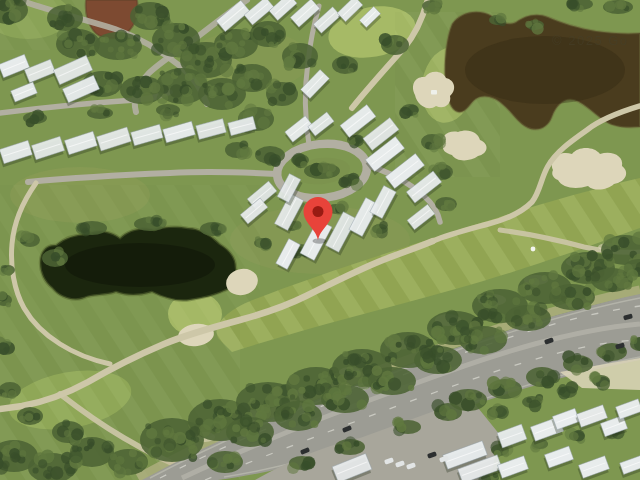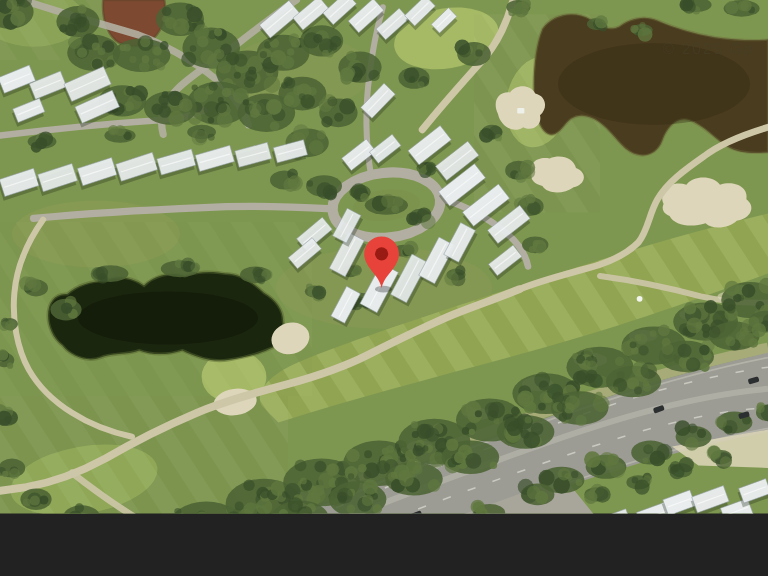--- a/index.html
+++ b/index.html
@@ -1,17 +1,17 @@
 <!DOCTYPE html>
 <html style="--base_green: #7e9750; --fairway_green: #96aa55; --putting_green: #a6ba66; --rough_green: #6f8847; --tree_dark: #384e2a; --tree_mid: #4c6334; --tree_light: #60783f; --pond_brown: #4a3c1e; --pond_dark: #1b260e; --pond_red: #7d4a31; --sand: #ddd6ba; --path_tan: #cdc7a8; --road_gray: #b2afa2; --highway_gray: #9c9c94; --highway_light: #b1b0a6; --shoulder_sand: #c7bb98; --roof_white: #e9edee; --roof_shadow: #233018; --car_dark: #2c2f30; --car_light: #e2e5e5; --pin_red: #e8433a; --pin_dot: #991b13; --watermark: rgba(70,64,42,0.55);"><head>
 <meta charset="utf-8">
 <style>
   html,body{margin:0;padding:0;background:#222;}
   .stage{
-    position:relative;width:640px;height:428px;overflow:hidden;
+    position:relative;width:640px;height:480px;overflow:hidden;
     font-family:"Liberation Sans",sans-serif;cursor:grab;
   }
   .stage svg{position:absolute;left:0;top:0;display:block;}
   .base{fill:var(--base_green);}
   .fairway{fill:var(--fairway_green);}
   .pgreen{fill:var(--putting_green);}
   .pond-brown{fill:var(--pond_brown);stroke:#6c6a3c;stroke-width:2;stroke-opacity:.45;}
   .pond-dark{fill:var(--pond_dark);stroke:#55662f;stroke-width:2.5;stroke-opacity:.5;}
   .pond-red{fill:var(--pond_red);stroke:#5d4028;stroke-width:2;stroke-opacity:.5;}
   .sand{fill:var(--sand);}

